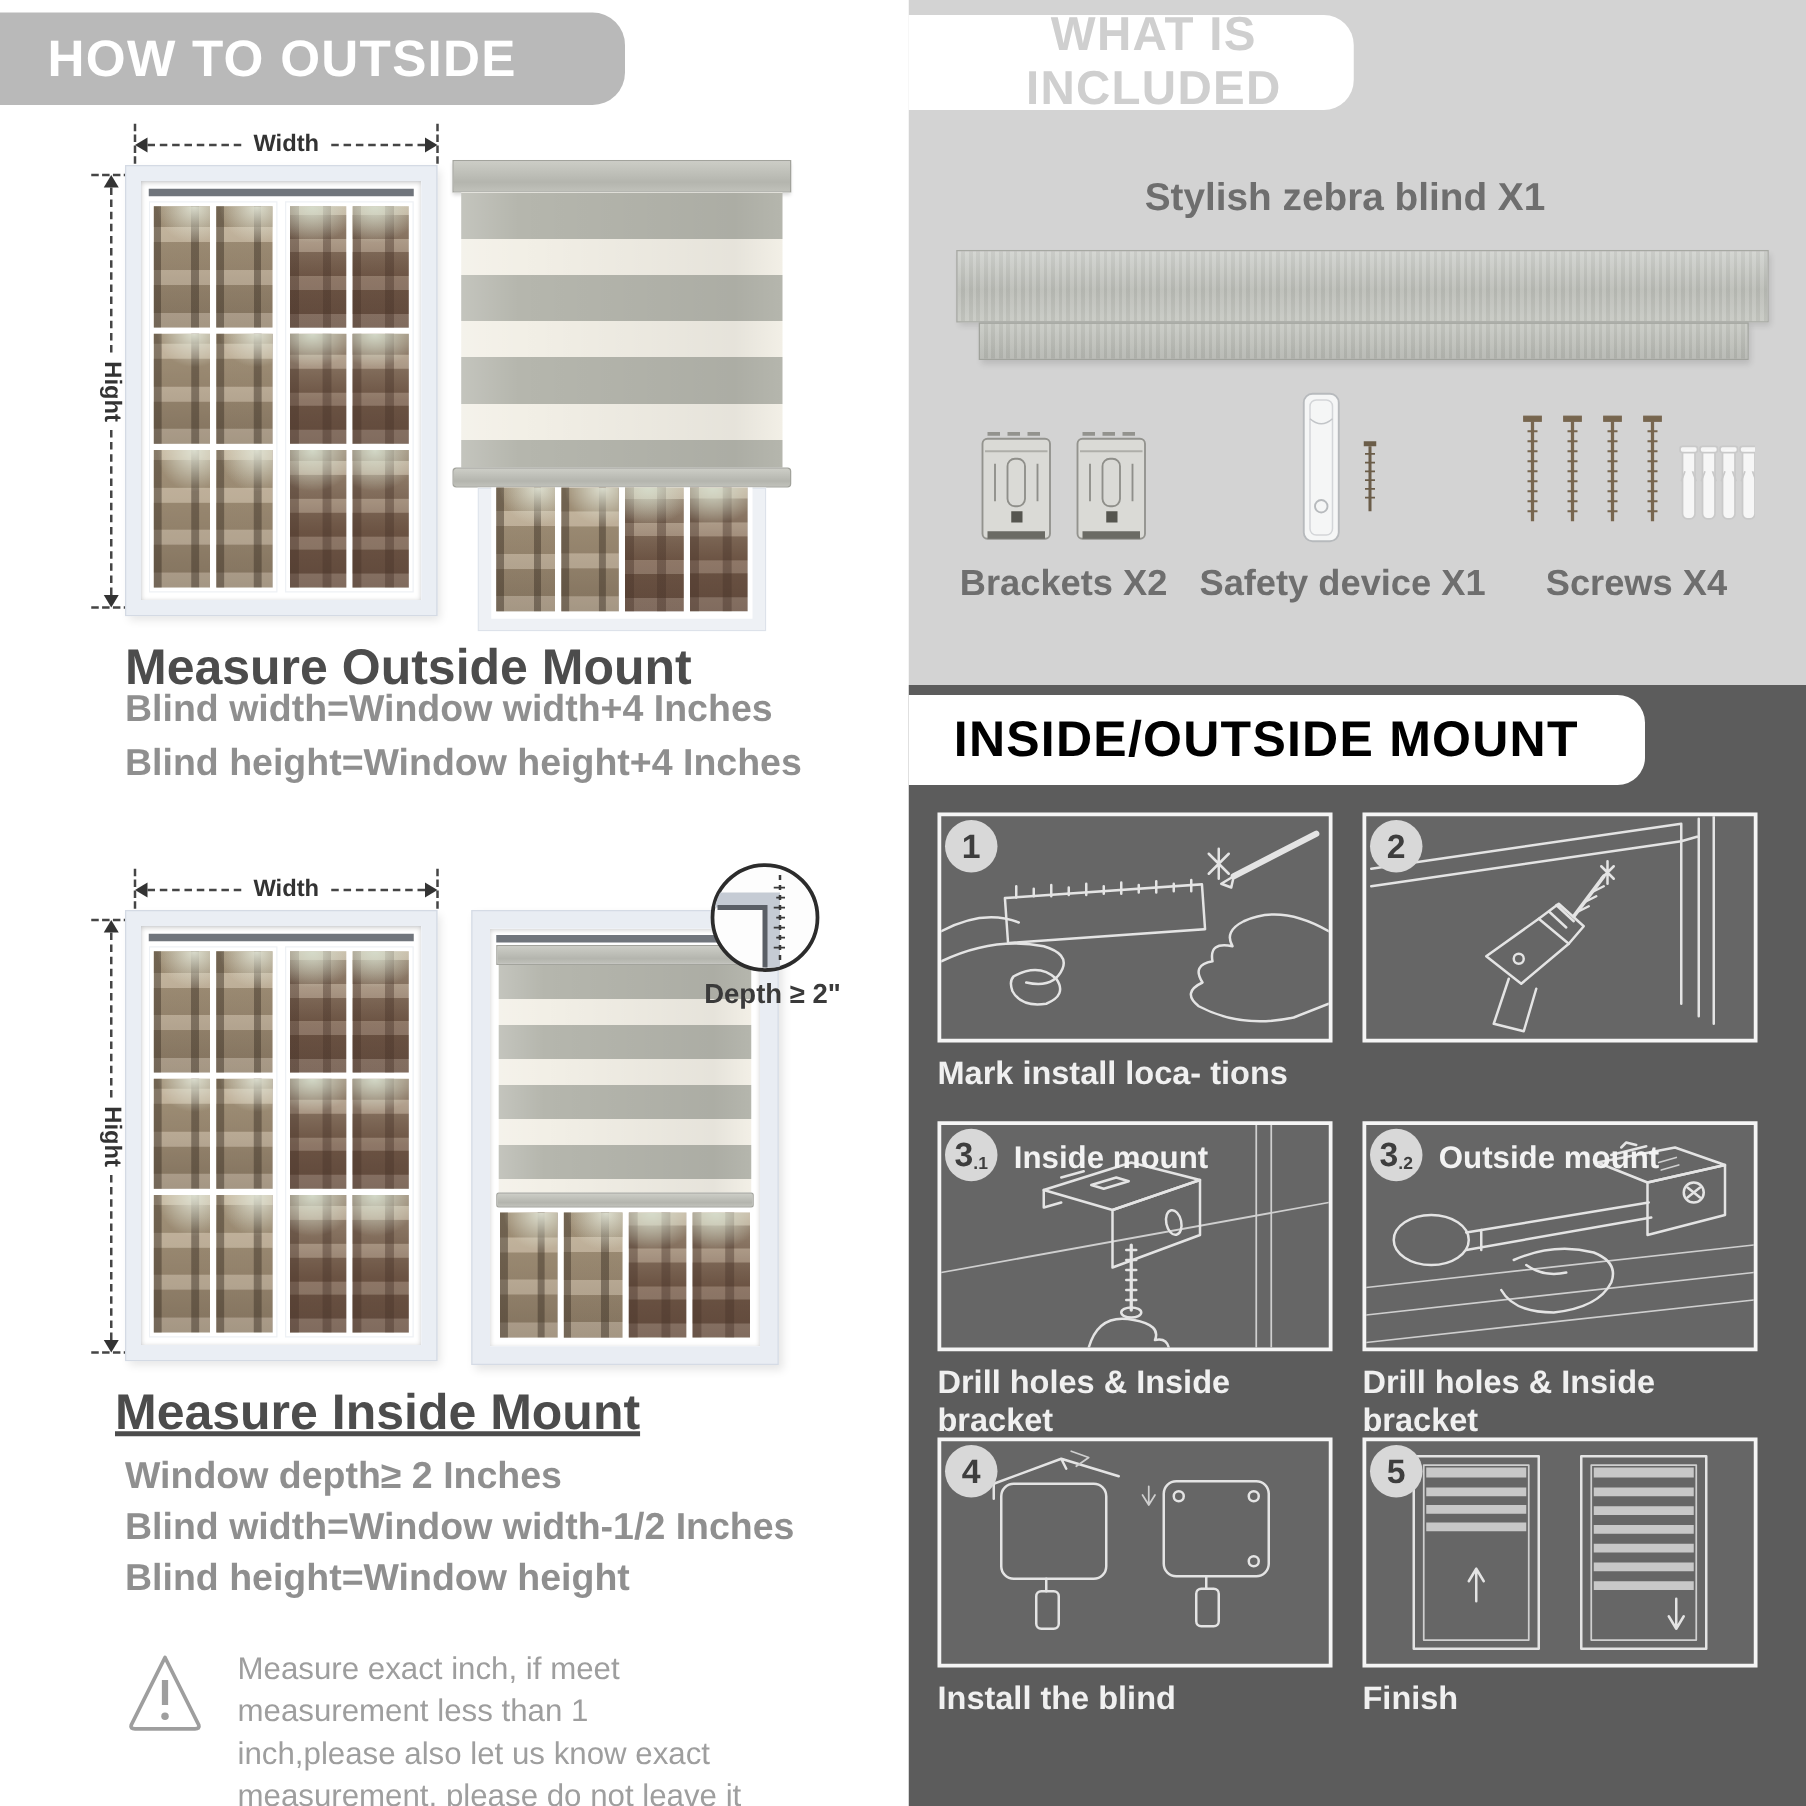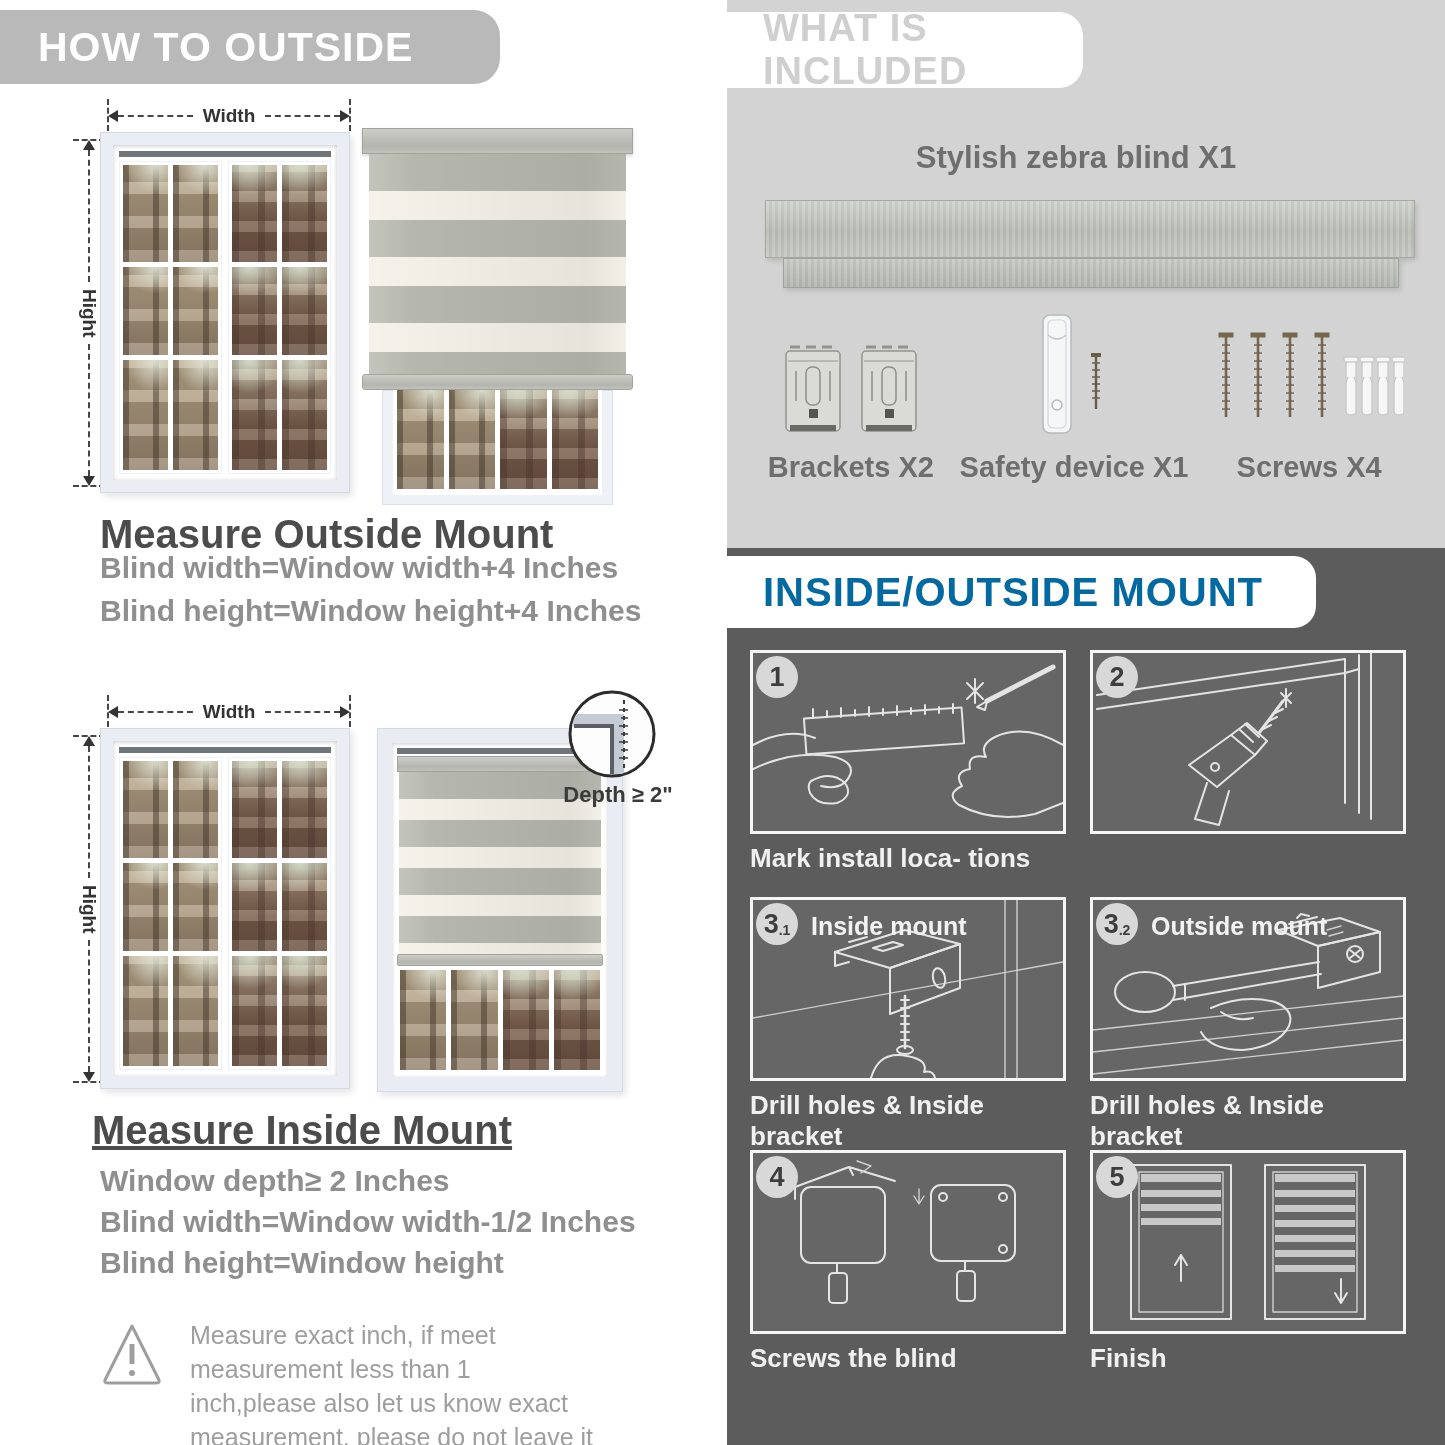--- a/index.html
+++ b/index.html
@@ -59,41 +59,41 @@
   .sliver-in>div{flex:1;}
   
   .h-measure{position:absolute;color:#4c4c4c;font-size:40px;font-weight:700;}
   .p-measure{position:absolute;color:#8f8f8f;font-size:30px;font-weight:700;line-height:43px;}
   .depth-note{position:absolute;color:#3a3a3a;font-size:22px;font-weight:700;text-align:center;}
   .warn{position:absolute;display:flex;align-items:flex-start;gap:26px;color:#9e9e9e;}
   .warn-text{width:410px;font-size:25px;line-height:34px;font-weight:500;}
   
   .included{position:absolute;left:727px;top:0;width:718px;height:548px;background:#d3d3d3;}
   .inc-banner{left:0;top:12px;width:356px;height:76px;border-radius:0 24px 24px 0;
-              color:#cfcfcf;font-size:38px;}
+              color:#cfcfcf;font-size:38px;text-align:center;}
   .inc-blind-label{position:absolute;left:0;right:20px;top:140px;text-align:center;
                    color:#6e6e6e;font-size:31px;font-weight:700;}
   .rail-top-big{position:absolute;left:38px;top:200px;width:650px;height:58px;
      background:
        repeating-linear-gradient(90deg, rgba(255,255,255,.10) 0 3px, rgba(0,0,0,.03) 3px 6px),
        linear-gradient(180deg,#d0d2ce 0%,#b9bbb5 55%,#c5c7c1 100%);
      border:1px solid #a6a8a2;box-sizing:border-box;box-shadow:2px 3px 5px rgba(0,0,0,.12);}
   .rail-bot-big{position:absolute;left:56px;top:258px;width:616px;height:30px;
      background:
        repeating-linear-gradient(90deg, rgba(255,255,255,.10) 0 3px, rgba(0,0,0,.03) 3px 6px),
        linear-gradient(180deg,#c6c8c2 0%,#b2b4ae 100%);
      border:1px solid #a0a29c;box-sizing:border-box;box-shadow:2px 3px 5px rgba(0,0,0,.12);}
   .parts{position:absolute;left:28px;right:28px;top:307px;display:flex;justify-content:space-around;}
   .part{display:flex;flex-direction:column;align-items:center;}
   .part-art{height:132px;display:flex;align-items:flex-end;gap:14px;}
   .part-label{margin-top:12px;color:#6e6e6e;font-size:29px;font-weight:700;text-align:center;}
   
   .mount{position:absolute;left:727px;top:548px;width:718px;height:897px;background:#5c5c5c;}
   .mount-banner{left:0;top:8px;width:589px;height:72px;border-radius:0 22px 22px 0;
-                color:#0369a1;font-size:40px;}
+                color:#000000;font-size:40px;}
   .step{position:absolute;width:316px;}
   .step-panel{position:relative;height:184px;background:#666;border:3px solid #f5f5f5;box-sizing:border-box;}
   .badge{position:absolute;left:3px;top:3px;width:42px;height:42px;border-radius:50%;background:#d8d8d8;
          display:flex;align-items:center;justify-content:center;color:#3e3e3e;font-weight:700;font-size:27px;}
   .badge .sub{font-size:14px;margin-top:12px;}
   .step-title{position:absolute;left:58px;top:12px;color:#f2f2f2;font-size:25px;font-weight:700;}
   .step-cap{margin-top:9px;color:#f0f0f0;font-size:26px;font-weight:700;}
   .step-art{position:absolute;left:0;top:0;width:100%;height:100%;}
   .la{stroke:#e4e4e4;stroke-width:2;fill:none;stroke-linecap:round;stroke-linejoin:round;}
   .la-thin{stroke:#cfcfcf;stroke-width:1.4;fill:none;stroke-linecap:round;}
@@ -493,21 +493,21 @@
             <path d="M166,36 v14 m-5,-7 l5,8 5,-8" class="la-thin"></path>
             <path d="M212,108 v10"></path>
               <rect x="204" y="118" width="18" height="30" rx="4"></rect>
           </g>
         </svg>
         <div class="badge">
           <span>4</span>
             <span class="sub"></span>
         </div>
       </div>
-      <div class="step-cap">Screws the blind</div>
+      <div class="step-cap">Install the blind</div>
     </div>
 
     <div class="step" style="left:363px;top:602px;">
       <div class="step-panel">
         <svg class="step-art" viewBox="0 0 310 178">
           <g class="la">
             <rect x="38" y="12" width="100" height="154"></rect>
             <rect x="46" y="19" width="84" height="140" class="la-thin"></rect>
           </g>
           <rect x="48" y="21" width="80" height="8" class="stripe"></rect>

